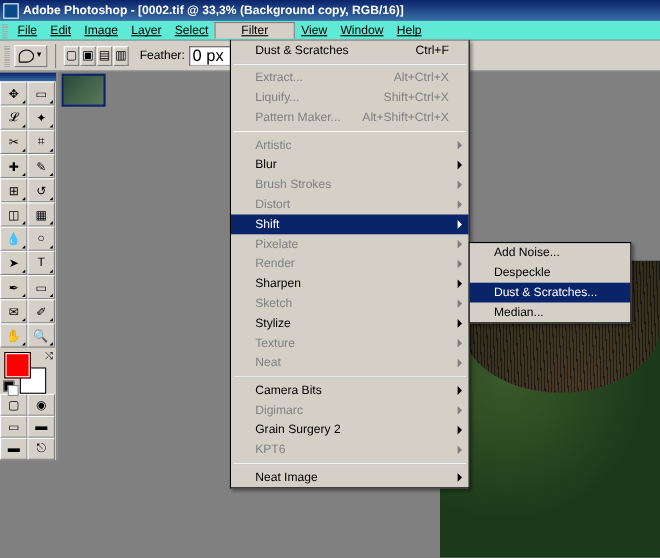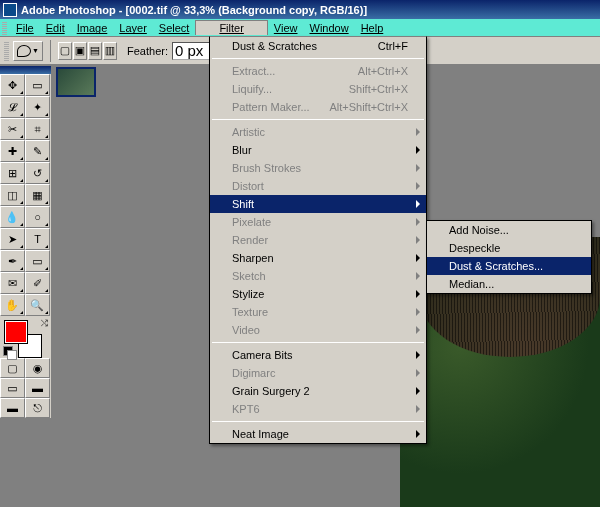--- a/index.html
+++ b/index.html
@@ -43,21 +43,21 @@
 .fur { position:absolute; top:0; left:20px; right:0; height:120px; background: repeating-linear-gradient(88deg, rgba(0,0,0,.5) 0 1px, transparent 1px 3px), radial-gradient(circle at 60% 100%, #4a3a2a, #2a2a1a); border-radius: 0 0 60% 60%;}
 
 .menu { position:absolute; left:209px; top:36px; width:218px; background:#d4d0c8; border:1px solid #000; border-top-color:#808080; box-shadow:2px 2px 3px rgba(0,0,0,.4); z-index:15; }
 .menu .item { height:18px; display:flex; align-items:center; padding:0 18px 0 22px; position:relative; cursor:default; }
 .menu .item.disabled { color:#808080; }
 .menu .item.hl { background:#0a246a; color:#fff; }
 .menu .item .sc { margin-left:auto; font-size:11px; }
 .menu .item .arrow { position:absolute; right:6px; width:0;height:0;border-top:4px solid transparent;border-bottom:4px solid transparent;border-left:4px solid currentColor; }
 .menu .sep { height:1px; background:#808080; margin:3px 2px; border-bottom:1px solid #fff; }
 
-.submenu { position:absolute; left:426px; top:220px; width:166px; background:#d4d0c8; border:1px solid #000; box-shadow:2px 2px 3px rgba(0,0,0,.4); z-index:16; }
+.submenu { position:absolute; left:426px; top:220px; width:148px; background:#d4d0c8; border:1px solid #000; box-shadow:2px 2px 3px rgba(0,0,0,.4); z-index:16; }
 .submenu .item { height:18px; display:flex; align-items:center; padding:0 18px 0 22px; cursor:default; }
 .submenu .item.hl { background:#0a246a; color:#fff; }
 
 .lasso-ico{width:14px;height:12px;border:1px solid #000;border-radius:50% 50% 50% 10%;}
 </style>
 </head>
 <body>
 
 <div class="titlebar">
   <span class="icon"></span>
@@ -227,21 +227,21 @@
       </div>
       <div class="item">
         <span>Stylize</span>
         <span class="arrow"></span>
       </div>
       <div class="item disabled">
         <span>Texture</span>
         <span class="arrow"></span>
       </div>
       <div class="item disabled">
-        <span>Video</span>
+        <span>Neat</span>
         <span class="arrow"></span>
       </div>
     </div>
   <div class="sep"></div>
   <div id="fg3">
       <div class="item">
         <span>Camera Bits</span>
         <span class="arrow"></span>
       </div>
       <div class="item disabled">

